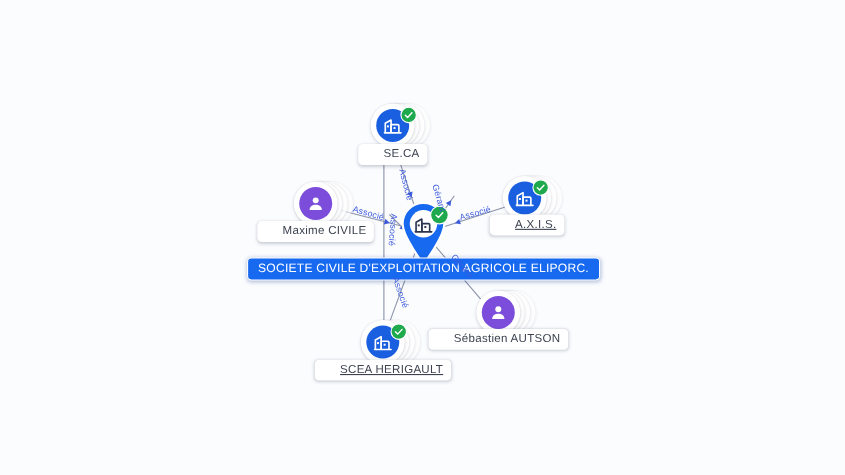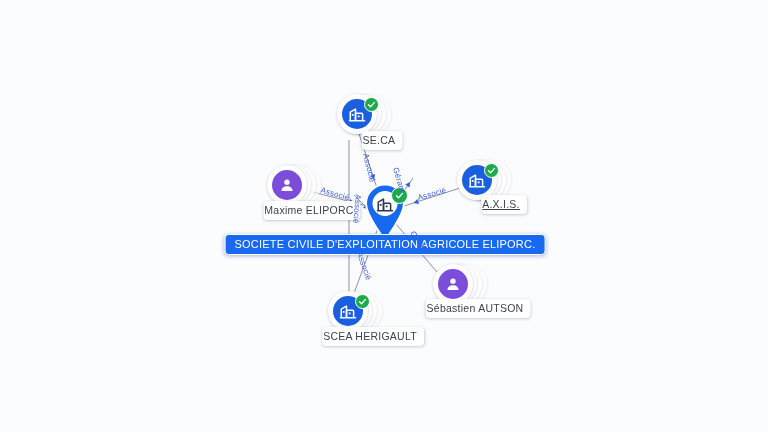--- a/index.html
+++ b/index.html
@@ -51,25 +51,24 @@
     justify-content: center;
     box-sizing: border-box;
   }
   .node-label {
     position: absolute;
     white-space: nowrap;
     background: #ffffff;
     color: #3c4250;
     font-size: 10.5px;
     letter-spacing: 0.25px;
-    padding: 3px 7px 4px 1px;
+    padding: 3px 7px 4px 23px;
     border-radius: 4px;
     box-shadow: 0 1px 3px rgba(40,50,80,0.22), 0 0 0 0.5px rgba(60,70,100,0.05);
     transform: translateX(-50%);
-    margin-left: 25px;
   }
 
   
   .pin-wrap {
     position: absolute;
     transform: translate(-50%, -50%);
   }
   .pin-label {
     position: absolute;
     white-space: nowrap;
@@ -166,42 +165,42 @@
         <div class="stack" style="width: 40px; height: 40px; left: -11px; top: -20px; opacity: 0.7;"></div>
         <div class="stack" style="width: 40px; height: 40px; left: -16px; top: -20px; opacity: 0.85;"></div>
         <div class="stack" style="width: 40px; height: 40px; left: -20px; top: -20px;"></div>
         <div class="disc" style="width: 30px; height: 30px; left: -15px; top: -15px; background: rgb(124, 77, 219);">
           <svg width="18" height="18" viewBox="0 0 24 24">
     <circle cx="12" cy="8.2" r="3.6" fill="#ffffff"></circle>
     <path d="M4.6 20c0-4.1 3.3-6.4 7.4-6.4s7.4 2.3 7.4 6.4z" fill="#ffffff"></path>
   </svg>
         </div>
       </div>
-      <div class="node-label" style="left: 287px; top: 201px;">Maxime ELIPORC</div>
+      <div class="node-label" style="left: 287px; top: 201px;">Maxime CIVILE</div>
       <div class="node" style="left: 348px; top: 311px;">
         <div class="stack" style="width: 40px; height: 40px; left: -6px; top: -20px; opacity: 0.55;"></div>
         <div class="stack" style="width: 40px; height: 40px; left: -11px; top: -20px; opacity: 0.7;"></div>
         <div class="stack" style="width: 40px; height: 40px; left: -16px; top: -20px; opacity: 0.85;"></div>
         <div class="stack" style="width: 40px; height: 40px; left: -20px; top: -20px;"></div>
         <div class="disc" style="width: 30px; height: 30px; left: -15px; top: -15px; background: rgb(26, 95, 224);">
           <svg width="18" height="18" viewBox="0 0 24 24" fill="none">
     <path d="M3 21V9.5L10 5.5V21" stroke="#ffffff" stroke-width="2" stroke-linejoin="round" fill="none"></path>
     <path d="M10 21V11h8a1.5 1.5 0 0 1 1.5 1.5V21" stroke="#ffffff" stroke-width="2" stroke-linejoin="round" fill="none"></path>
     <path d="M2 21h20" stroke="#ffffff" stroke-width="2" stroke-linecap="round"></path>
     <rect x="5" y="12" width="2.4" height="2.4" fill="#ffffff"></rect>
     <rect x="13" y="14" width="2.4" height="2.4" fill="#ffffff"></rect>
   </svg>
         </div>
         <div class="badge" style="left: 7px; top: -17px;">
           <svg width="9" height="9" viewBox="0 0 24 24">
     <path d="M4 12.5 L9.5 18 L20 6.5" stroke="#ffffff" stroke-width="3.4" fill="none" stroke-linecap="round" stroke-linejoin="round"></path>
   </svg>
         </div>
       </div>
-      <div class="node-label" style="left: 348px; top: 327px;">SCEA HERIGAULT</div>
+      <div class="node-label" style="left: 348px; top: 327px; text-decoration: underline;">SCEA HERIGAULT</div>
       <div class="node" style="left: 453px; top: 284px;">
         <div class="stack" style="width: 40px; height: 40px; left: -6px; top: -20px; opacity: 0.55;"></div>
         <div class="stack" style="width: 40px; height: 40px; left: -11px; top: -20px; opacity: 0.7;"></div>
         <div class="stack" style="width: 40px; height: 40px; left: -16px; top: -20px; opacity: 0.85;"></div>
         <div class="stack" style="width: 40px; height: 40px; left: -20px; top: -20px;"></div>
         <div class="disc" style="width: 30px; height: 30px; left: -15px; top: -15px; background: rgb(124, 77, 219);">
           <svg width="18" height="18" viewBox="0 0 24 24">
     <circle cx="12" cy="8.2" r="3.6" fill="#ffffff"></circle>
     <path d="M4.6 20c0-4.1 3.3-6.4 7.4-6.4s7.4 2.3 7.4 6.4z" fill="#ffffff"></path>
   </svg>

